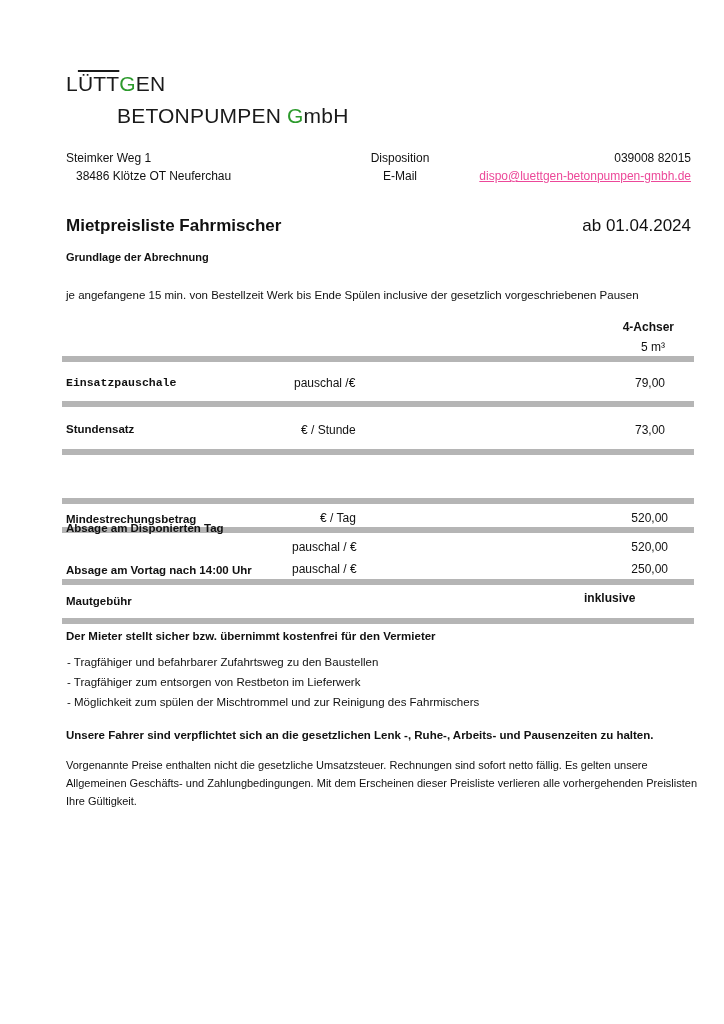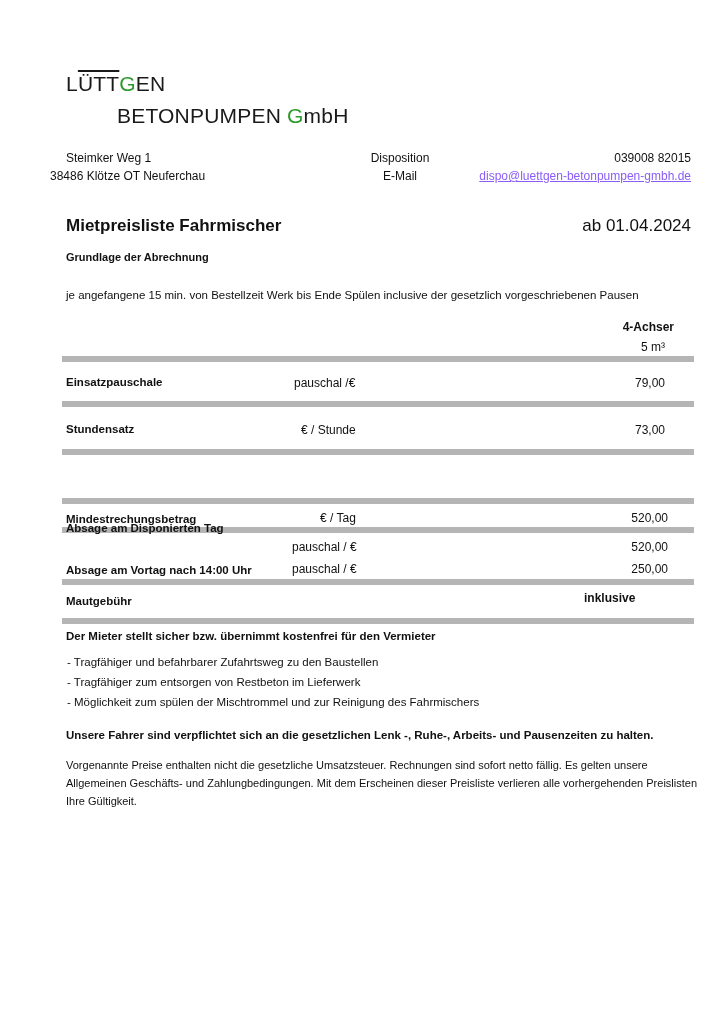--- a/index.html
+++ b/index.html
@@ -10,42 +10,42 @@
       color: #111111;
       overflow: hidden;
     }
     .abs { position: absolute; white-space: nowrap; }
     .logo-line1 { left: 66px; top: 72px; font-size: 21px; letter-spacing: 0.2px; color: #1a1a1a; }
     .logo-line2 { left: 117px; top: 104px; font-size: 21px; letter-spacing: 0.2px; color: #1a1a1a; }
     .green { color: #2c9a2c; }
     .overline { text-decoration: overline; }
     .small { font-size: 12px; }
     .bold { font-weight: bold; text-align: center; }
-    .link { color: #8b5cf6; text-decoration: underline; }
+    .link { color: #ec4899; text-decoration: underline; }
     .title { font-size: 17px; font-weight: bold; }
     .date { font-size: 17px; }
     .bar {
       position: absolute;
       left: 62px;
       width: 632px;
       height: 6px;
       background: #b5b5b5;
     }
     .right { text-align: right; }
     .center { text-align: center; }
     .para { font-size: 11px; line-height: 18px; white-space: normal; width: 640px; }
   </style>
 </head>
 <body>
 
 <div class="abs logo-line1"><span>L</span><span class="overline">ÜTT</span><span class="green">G</span><span>EN</span></div>
 <div class="abs logo-line2"><span>BETONPUMPEN </span><span class="green">G</span><span>mbH</span></div>
 
 <div class="abs small" style="left:66px; top:151px;">Steimker Weg 1</div>
-<div class="abs small" style="left:50px; top:169px;">38486 Klötze OT Neuferchau</div>
+<div class="abs small" style="left:76px; top:169px;">38486 Klötze OT Neuferchau</div>
 
 <div class="abs small center" style="left:360px; width:80px; top:151px;">Disposition</div>
 <div class="abs small center" style="left:360px; width:80px; top:169px;">E-Mail</div>
 
 <div class="abs small right" style="right:33px; top:151px;">039008 82015</div>
 <div class="abs small right link" style="right:33px; top:169px;">dispo@luettgen-betonpumpen-gmbh.de</div>
 
 <div class="abs title" style="left:66px; top:216px;">Mietpreisliste Fahrmischer</div>
 <div class="abs date right" style="right:33px; top:216px;">ab 01.04.2024</div>
 
@@ -56,21 +56,21 @@
 <div class="abs small right" style="right:59px; top:340px;">5 m³</div>
 
 <div class="bar" style="top:356px;"></div>
 <div class="bar" style="top:401px;"></div>
 <div class="bar" style="top:449px;"></div>
 <div class="bar" style="top:498px;"></div>
 <div class="bar" style="top:527px;"></div>
 <div class="bar" style="top:579px;"></div>
 <div class="bar" style="top:618px;"></div>
 
-<div class="abs small bold" style="left:66px; top:376px; font-size:11.5px;">Einsatzpauschale</div>
+<div class="abs small bold" style="left:66px; top:376px; font-size:11.5px;font-family:Liberation Mono, monospace;">Einsatzpauschale</div>
 <div class="abs small" style="left:294px; top:376px;">pauschal /€</div>
 <div class="abs small right" style="right:59px; top:376px;">79,00</div>
 
 <div class="abs small bold" style="left:66px; top:423px; font-size:11.5px;">Stundensatz</div>
 <div class="abs small" style="left:301px; top:423px;">€ / Stunde</div>
 <div class="abs small right" style="right:59px; top:423px;">73,00</div>
 
 <div class="abs small bold" style="left:66px; top:513px; font-size:11.5px;">Mindestrechungsbetrag</div>
 <div class="abs small" style="left:320px; top:511px;">€ / Tag</div>
 <div class="abs small right" style="right:56px; top:511px;">520,00</div>

